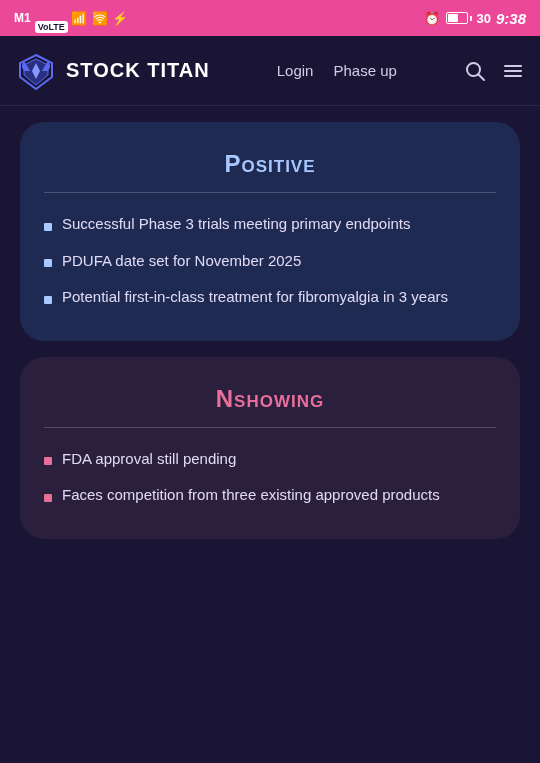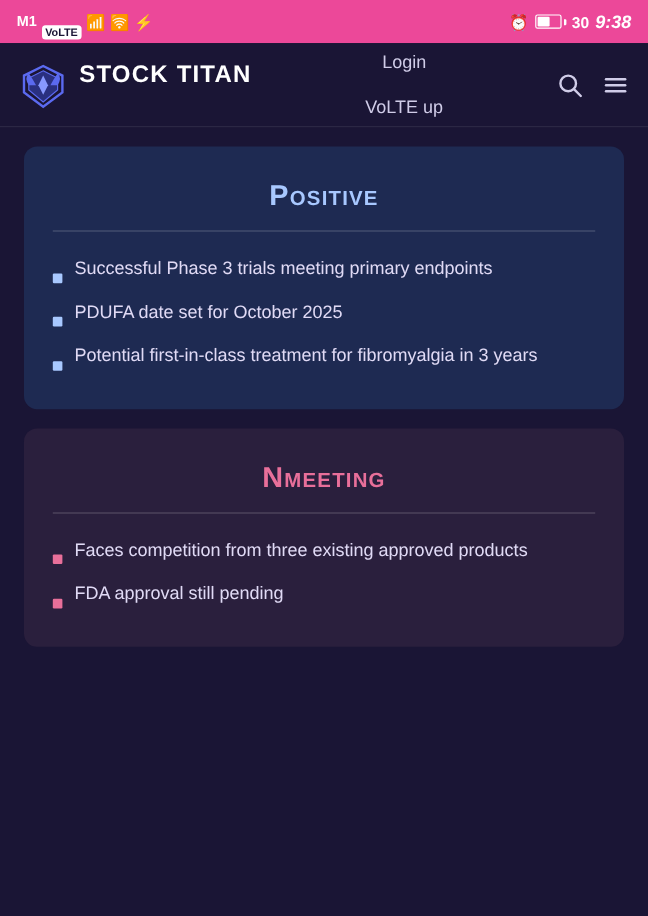--- a/index.html
+++ b/index.html
@@ -74,39 +74,38 @@
       height: 70px;
       background: #1a1535;
       display: flex;
       align-items: center;
       justify-content: space-between;
       padding: 0 16px;
       border-bottom: 1px solid rgba(255,255,255,0.08);
     }
     .logo-area {
       display: flex;
-      align-items: flex-start;
+      align-items: center;
       gap: 10px;
     }
     .logo-icon {
       width: 40px;
       height: 40px;
     }
     .logo-text {
       font-size: 20px;
       font-weight: 700;
       color: #ffffff;
       letter-spacing: 1px;
       text-transform: uppercase;
     }
     .nav-links {
       display: flex;
       align-items: center;
       gap: 20px;
-      flex-direction: column;
     }
     .nav-link {
       color: #d0cce8;
       font-size: 15px;
       font-weight: 500;
       cursor: pointer;
       text-decoration: none;
     }
     .nav-icons {
       display: flex;
@@ -127,21 +126,21 @@
     
     .main-content {
       padding: 16px 20px;
       display: flex;
       flex-direction: column;
       gap: 16px;
     }
 
     
     .card {
-      border-radius: 11px;
+      border-radius: 24px;
       padding: 28px 24px 32px 24px;
     }
     .card-positive {
       background: #1e2a52;
     }
     .card-negative {
       background: #2a1f3d;
     }
 
     .card-title {
@@ -175,21 +174,21 @@
     }
 
     .card-list {
       list-style: none;
       display: flex;
       flex-direction: column;
       gap: 14px;
     }
     .card-list li {
       display: flex;
-      align-items: flex-end;
+      align-items: center;
       gap: 10px;
       font-size: 15px;
       line-height: 1.5;
       color: #e0daf5;
     }
     .bullet {
       width: 8px;
       height: 8px;
       min-width: 8px;
       min-height: 8px;
@@ -239,21 +238,21 @@
 
       <path d="M32,20 Q36,14 32,10 Q28,16 26,20 Z" fill="#5b6af0"></path>
 
       <polygon points="20,12 24,20 20,28 16,20" fill="#8899ff"></polygon>
     </svg>
     <span class="logo-text">STOCK TITAN</span>
   </div>
 
   <div class="nav-links">
     <a class="nav-link">Login</a>
-    <a class="nav-link">VoLTE up</a>
+    <a class="nav-link">Phase up</a>
   </div>
 
   <div class="nav-icons">
     <button class="nav-icon-btn">
       <svg width="22" height="22" viewBox="0 0 22 22" fill="none">
         <circle cx="9.5" cy="9.5" r="6.5" stroke="#d0cce8" stroke-width="2"></circle>
         <line x1="14.5" y1="14.5" x2="20" y2="20" stroke="#d0cce8" stroke-width="2" stroke-linecap="round"></line>
       </svg>
     </button>
     <button class="nav-icon-btn">
@@ -273,39 +272,39 @@
       <span class="cap-first">P</span><span class="small-caps">ositive</span>
     </div>
     <div class="card-divider"></div>
     <ul class="card-list">
       <li>
         <div class="bullet"></div>
         <span>Successful Phase 3 trials meeting primary endpoints</span>
       </li>
       <li>
         <div class="bullet"></div>
-        <span>PDUFA date set for October 2025</span>
+        <span>PDUFA date set for November 2025</span>
       </li>
       <li>
         <div class="bullet"></div>
         <span>Potential first-in-class treatment for fibromyalgia in 3 years</span>
       </li>
     </ul>
   </div>
 
   <div class="card card-negative">
     <div class="card-title">
-      <span class="cap-first">N</span><span class="small-caps">meeting</span>
+      <span class="cap-first">N</span><span class="small-caps">showing</span>
     </div>
     <div class="card-divider"></div>
     <ul class="card-list">
       <li>
         <div class="bullet"></div>
+        <span>FDA approval still pending</span>
+      </li>
+      <li>
+        <div class="bullet"></div>
         <span>Faces competition from three existing approved products</span>
       </li>
-      <li>
-        <div class="bullet"></div>
-        <span>FDA approval still pending</span>
-      </li>
     </ul>
   </div>
 
 </div>
 
 </body></html>

